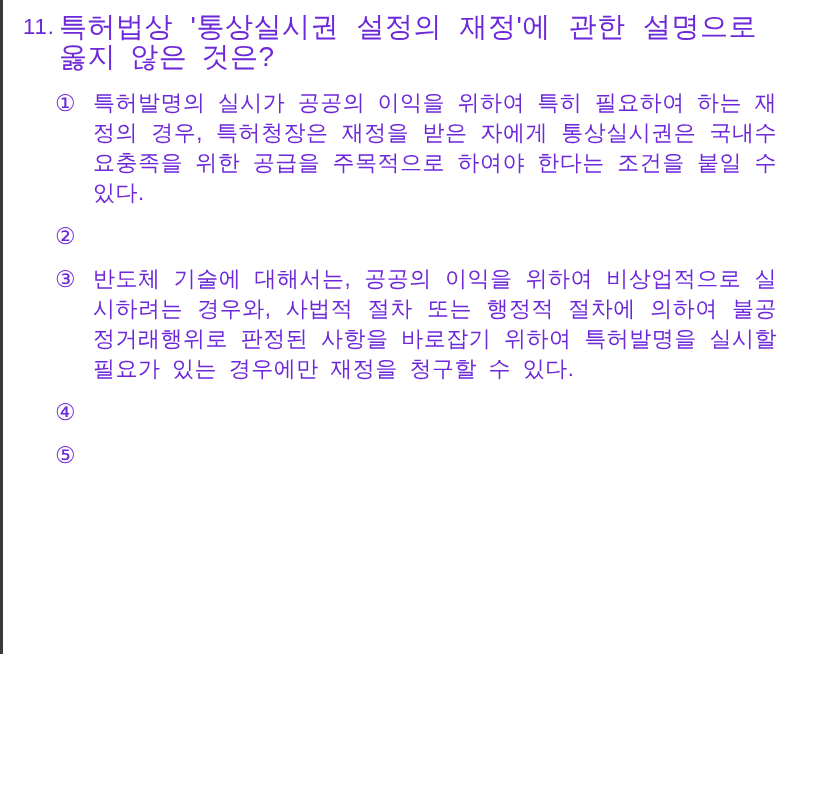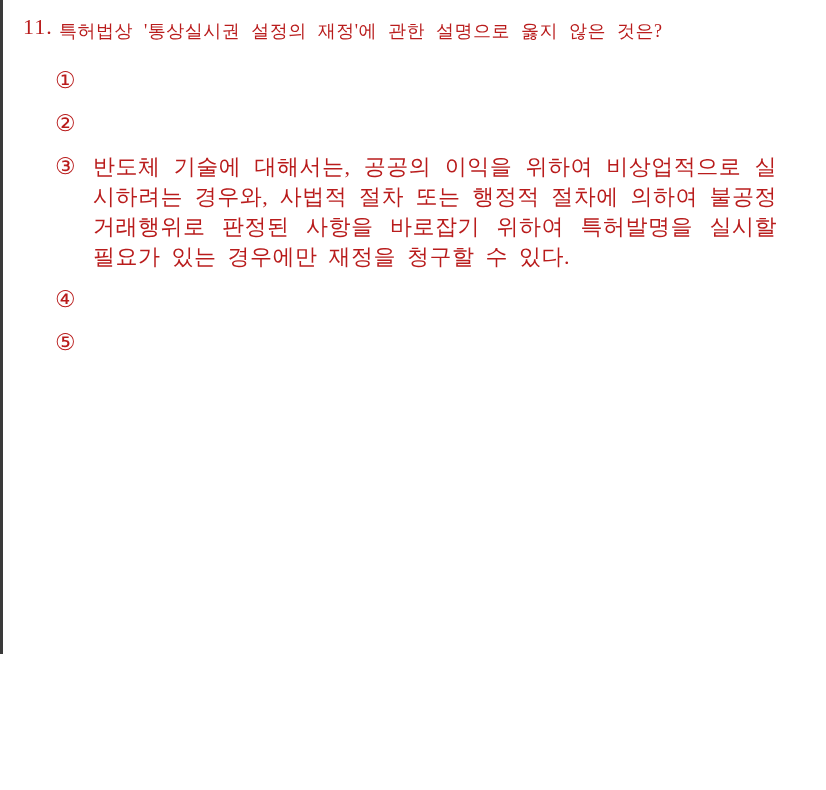--- a/index.html
+++ b/index.html
@@ -4,39 +4,39 @@
 <style>
   html, body { margin: 0; padding: 0; background: #ffffff; }
   .page {
     position: relative;
     width: 826px;
     height: 654px;
     box-sizing: border-box;
     background: #ffffff;
     border-left: 3px solid #3a3a3a;
     overflow: hidden;
-    font-family: Liberation Serif, serif;
-    color: #b91c1c;
+    font-family: Liberation Sans, sans-serif;
+    color: #6d28d9;
   }
   .question {
     display: flex;
     margin: 12px 0 0 20px;
   }
   .qnum {
     flex: none;
     width: 36px;
     font-size: 22px;
     line-height: 30px;
     letter-spacing: 1px;
   }
   .qtext {
     flex: none;
     width: 698px;
-    font-size: 18px;
-    line-height: 38px;
+    font-size: 28px;
+    line-height: 30px;
     text-align: justify;
     text-align-last: left;
     word-break: break-all;
     word-spacing: 6px;
     letter-spacing: 0.5px;
   }
   .options {
     margin: 16px 0 0 52px;
   }
   .option {
@@ -68,20 +68,21 @@
 
   <div class="question">
     <span class="qnum">11.</span>
     <span class="qtext">특허법상 '통상실시권 설정의 재정'에 관한 설명으로 옳지 않은 것은?</span>
   </div>
 
   <div class="options">
 
     <div class="option">
       <span class="marker">①</span>
+      <span class="otext">특허발명의 실시가 공공의 이익을 위하여 특히 필요하여 하는 재정의 경우, 특허청장은 재정을 받은 자에게 통상실시권은 국내수요충족을 위한 공급을 주목적으로 하여야 한다는 조건을 붙일 수 있다.</span>
     </div>
 
     <div class="option">
       <span class="marker">②</span>
     </div>
 
     <div class="option">
       <span class="marker">③</span>
       <span class="otext">반도체 기술에 대해서는, 공공의 이익을 위하여 비상업적으로 실시하려는 경우와, 사법적 절차 또는 행정적 절차에 의하여 불공정거래행위로 판정된 사항을 바로잡기 위하여 특허발명을 실시할 필요가 있는 경우에만 재정을 청구할 수 있다.</span>
     </div>

